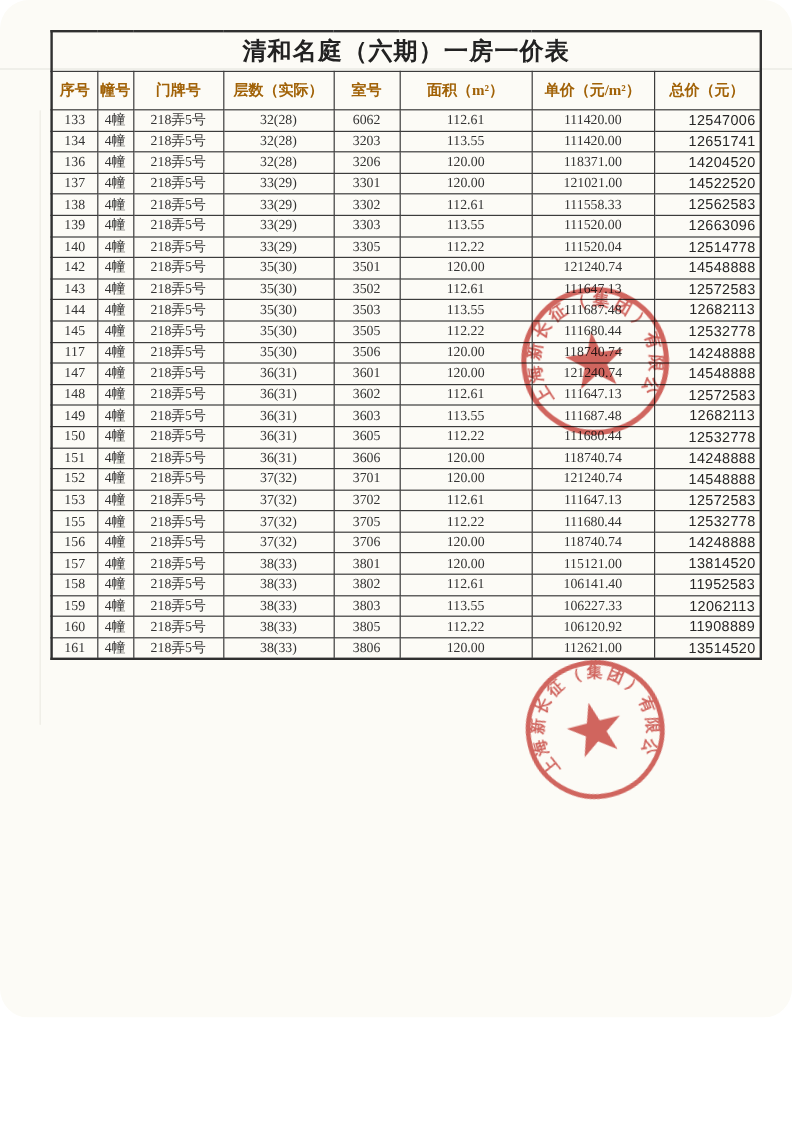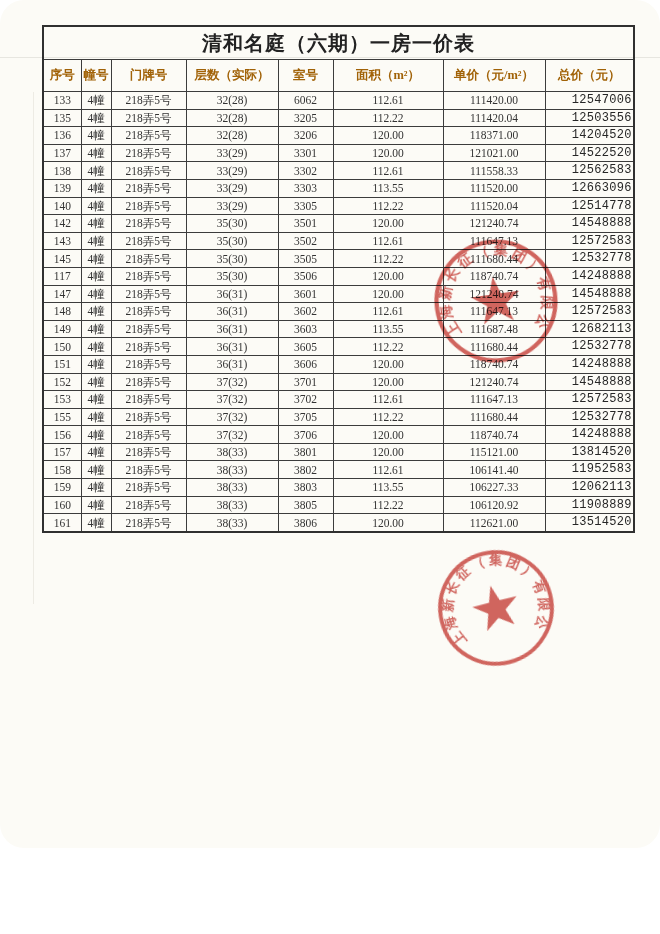--- a/index.html
+++ b/index.html
@@ -45,21 +45,21 @@
     font-size:12.5px;
     font-weight:bold;
     color:#a16207;
   }
   .price-table tbody td{
     height:16.6px;
     font-size:11.5px;
     color:#333;
   }
   .price-table tbody td.c7{
-    font-family:Liberation Mono, monospace;
+    font-family:Liberation Sans, sans-serif;
     font-size:12px;
     color:#262626;
     letter-spacing:.3px;
     padding-left:25px;
   }
 
   
   .stamp{
     position:absolute;
     z-index:5;
@@ -138,28 +138,28 @@
           <td class="c0">133</td>
           <td class="c1">4幢</td>
           <td class="c2">218弄5号</td>
           <td class="c3">32(28)</td>
           <td class="c4">6062</td>
           <td class="c5">112.61</td>
           <td class="c6">111420.00</td>
           <td class="c7">12547006</td>
         </tr>
         <tr>
-          <td class="c0">135</td>
+          <td class="c0">134</td>
           <td class="c1">4幢</td>
           <td class="c2">218弄5号</td>
           <td class="c3">32(28)</td>
-          <td class="c4">3205</td>
-          <td class="c5">112.22</td>
-          <td class="c6">111420.04</td>
-          <td class="c7">12503556</td>
+          <td class="c4">3203</td>
+          <td class="c5">113.55</td>
+          <td class="c6">111420.00</td>
+          <td class="c7">12651741</td>
         </tr>
         <tr>
           <td class="c0">136</td>
           <td class="c1">4幢</td>
           <td class="c2">218弄5号</td>
           <td class="c3">32(28)</td>
           <td class="c4">3206</td>
           <td class="c5">120.00</td>
           <td class="c6">118371.00</td>
           <td class="c7">14204520</td>
@@ -216,20 +216,30 @@
         </tr>
         <tr>
           <td class="c0">143</td>
           <td class="c1">4幢</td>
           <td class="c2">218弄5号</td>
           <td class="c3">35(30)</td>
           <td class="c4">3502</td>
           <td class="c5">112.61</td>
           <td class="c6">111647.13</td>
           <td class="c7">12572583</td>
+        </tr>
+        <tr>
+          <td class="c0">144</td>
+          <td class="c1">4幢</td>
+          <td class="c2">218弄5号</td>
+          <td class="c3">35(30)</td>
+          <td class="c4">3503</td>
+          <td class="c5">113.55</td>
+          <td class="c6">111687.48</td>
+          <td class="c7">12682113</td>
         </tr>
         <tr>
           <td class="c0">145</td>
           <td class="c1">4幢</td>
           <td class="c2">218弄5号</td>
           <td class="c3">35(30)</td>
           <td class="c4">3505</td>
           <td class="c5">112.22</td>
           <td class="c6">111680.44</td>
           <td class="c7">12532778</td>

